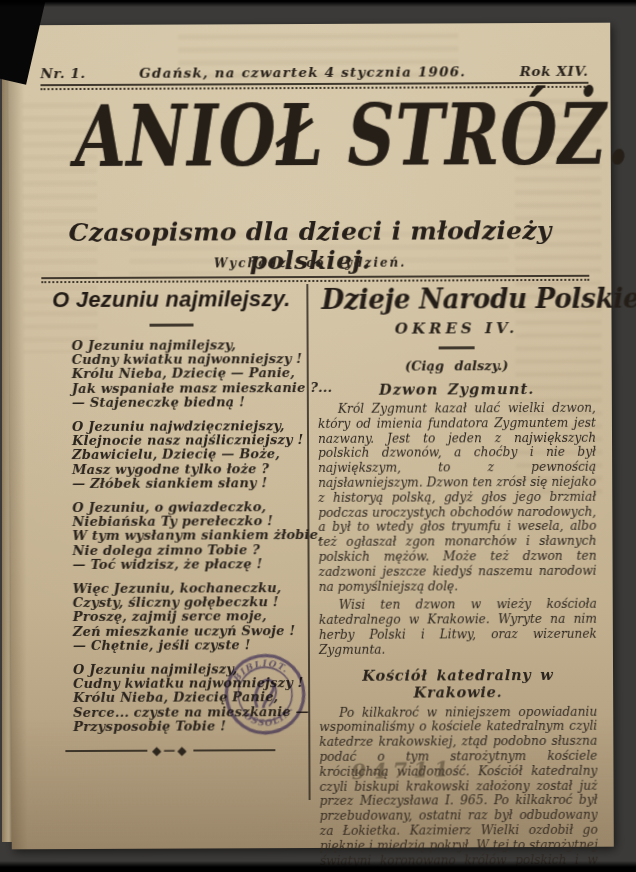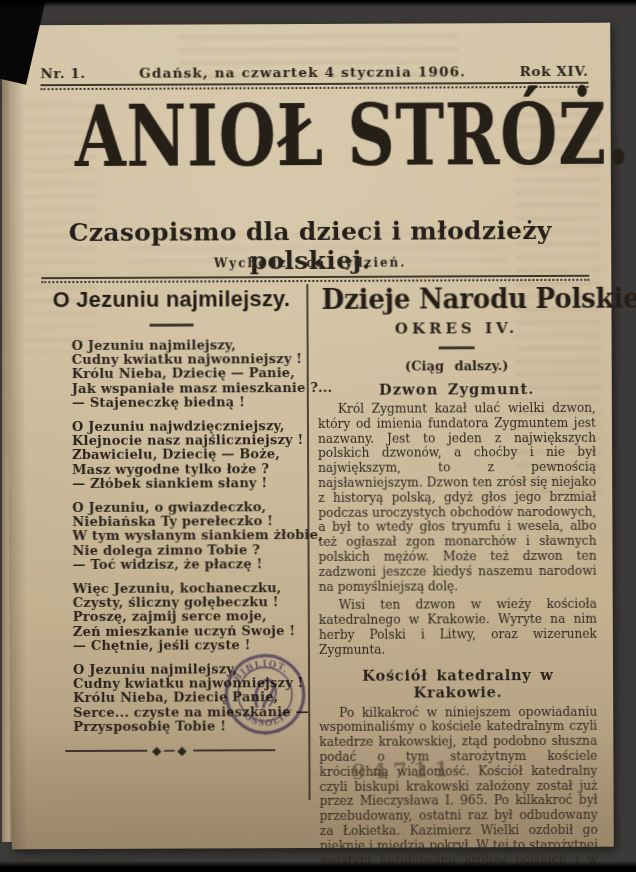--- a/index.html
+++ b/index.html
@@ -5,21 +5,21 @@
   :root{
     --ink:#2b241d;
     --ink-soft:rgba(43,36,29,.88);
     --paper:#cdbc9c;
     --stamp:#6f63ac;
   }
   *{margin:0;padding:0;box-sizing:border-box;}
   html,body{width:636px;height:872px;overflow:hidden;}
   body{background:#3b3a38;position:relative;font-family:"DejaVu Serif",serif;}
 
-  .stage{position:absolute;inset:0;}
+  .stage{position:absolute;inset:0;font-style:italic;}
   .top-shade{position:absolute;top:0;left:0;right:0;height:7px;
     background:linear-gradient(180deg,#000 20%,rgba(0,0,0,0));}
   .corner-black{position:absolute;left:-16px;top:-20px;width:54px;height:100px;
     background:#070707;transform:rotate(13deg);}
   .bottom-black{position:absolute;left:0;right:0;bottom:0;height:11px;
     background:linear-gradient(0deg,#000 45%,rgba(0,0,0,0));}
   .page-under{position:absolute;left:2px;top:30px;width:10px;height:812px;
     background:linear-gradient(90deg,#8d7b5c,#c3b190 70%,#a08c6a);}
 
   .paper{position:absolute;left:10px;top:24px;width:602px;height:824px;

